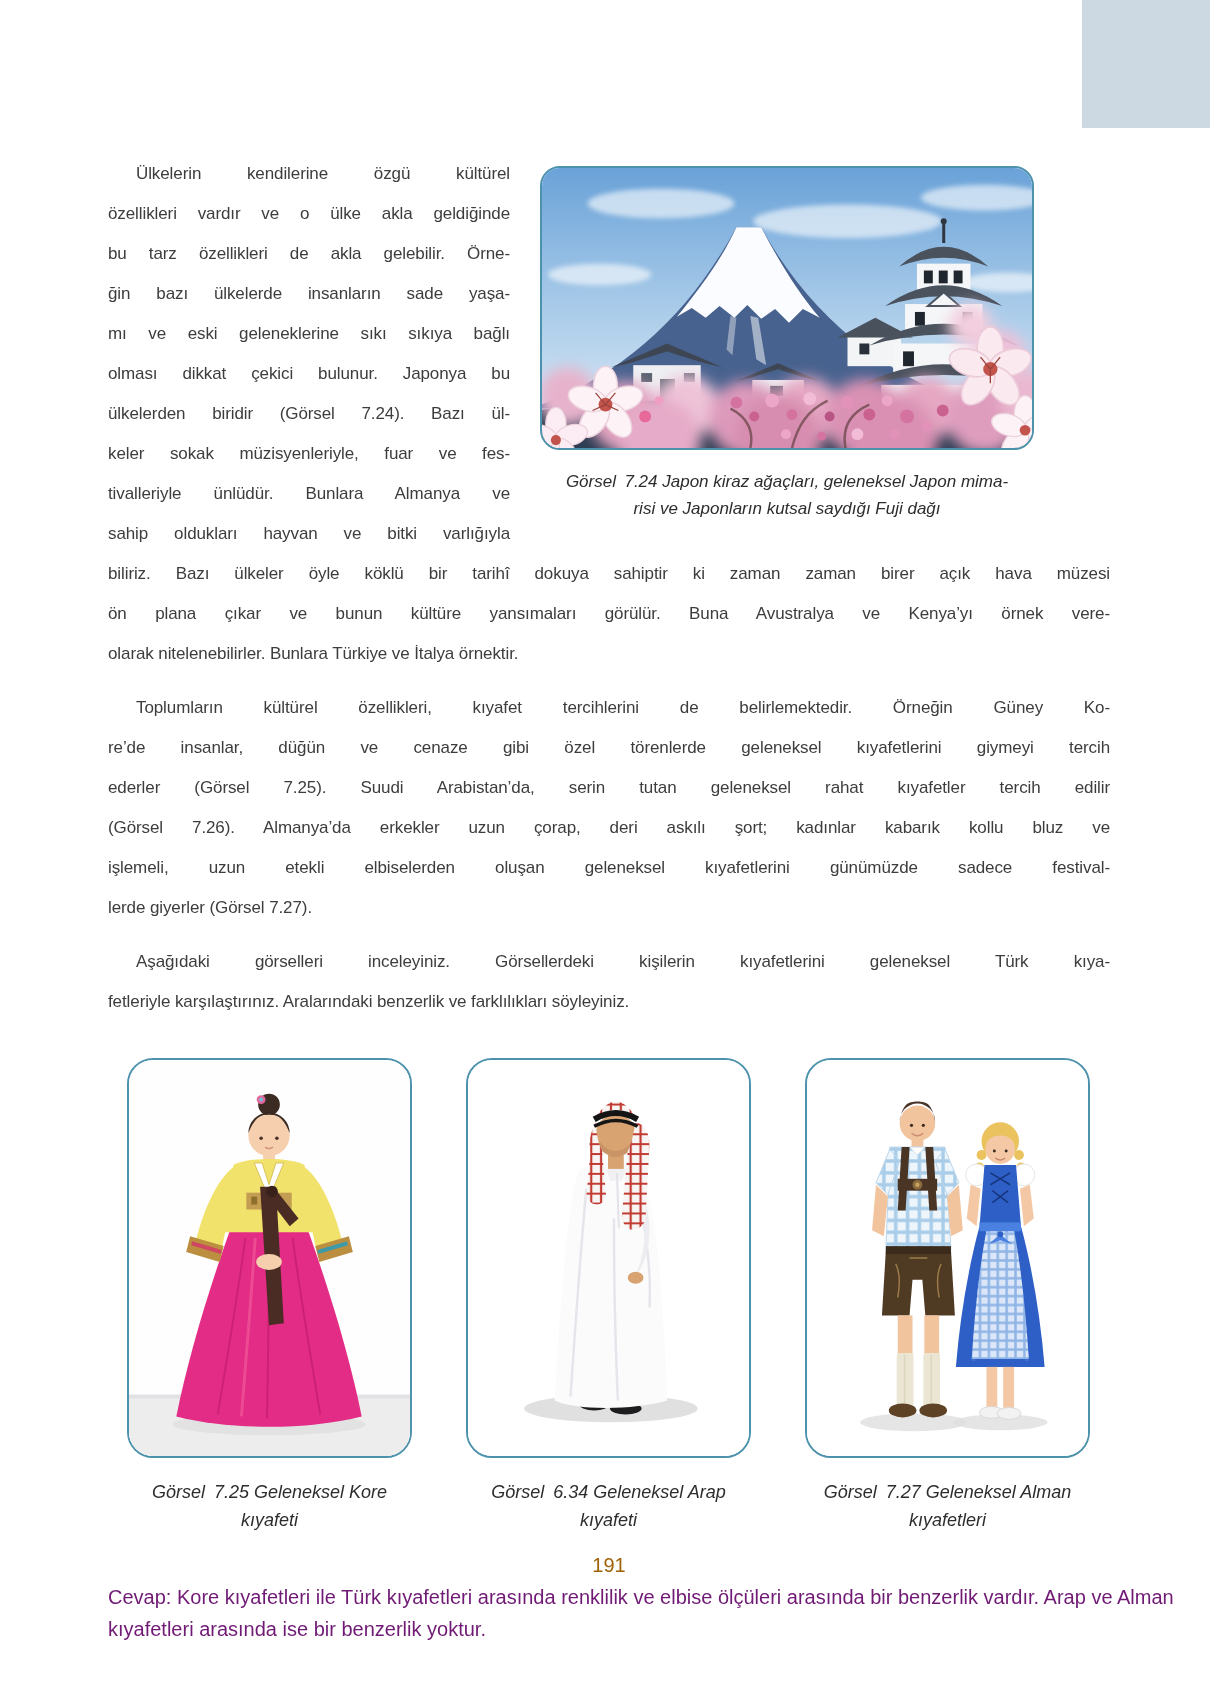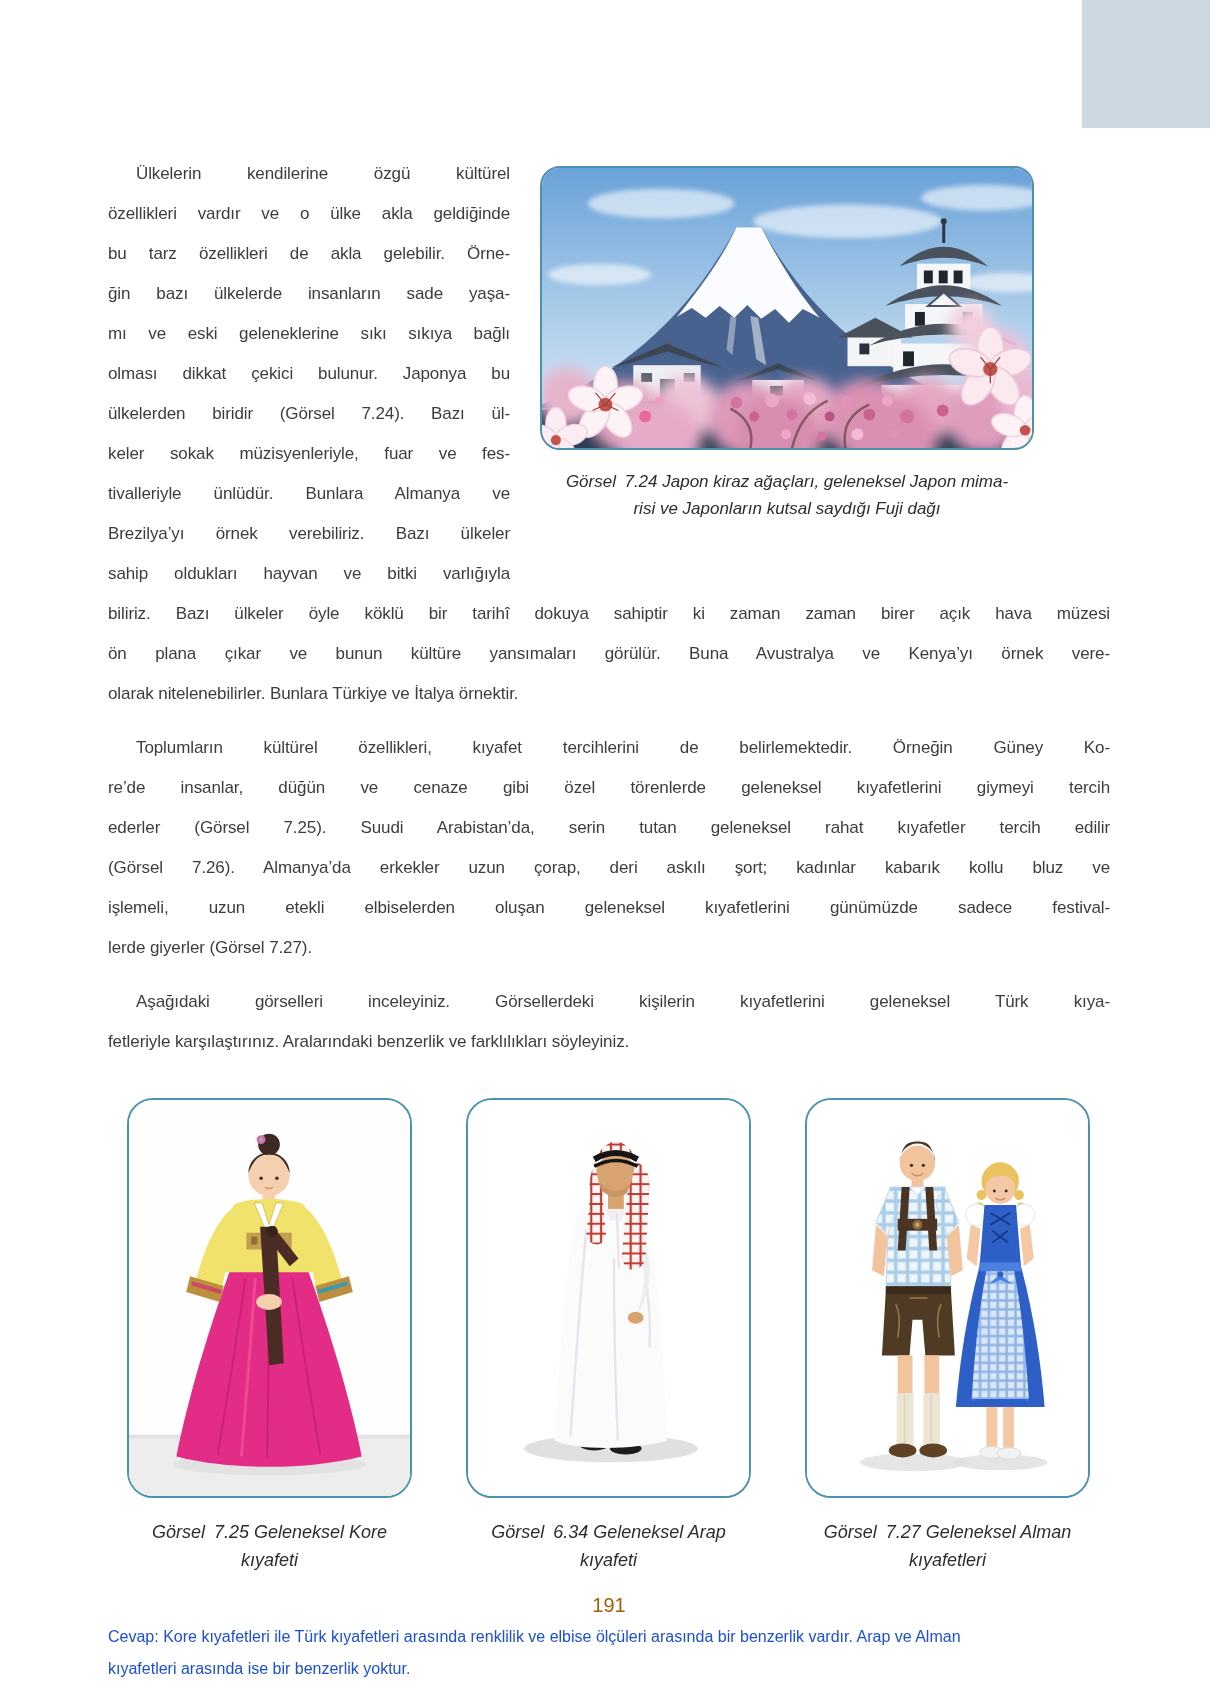--- a/index.html
+++ b/index.html
@@ -28,21 +28,21 @@
 
   .caption { margin-top:18px; font-style:italic; font-size:17px; line-height:27px; color:#2d2d2d; }
   .caption .line { text-align:center; text-align-last:center; white-space:nowrap; }
 
   .cards-row { display:flex; gap:30px; padding-left:7px; margin-top:24px; }
   .card-figure { width:285px; }
   .photo.card { width:285px; height:400px; border:2.5px solid #4d92ac; border-radius:26px; }
   .card-caption { margin-top:20px; font-size:18px; line-height:28px; }
 
   .page-number { margin-top:8px; text-align:center; font-size:20px; color:#a16207; }
-  .answer { margin-top:4px; font-size:16px; line-height:32px; color:#1d4ed8; }
+  .answer { margin-top:4px; font-size:20px; line-height:32px; color:#701a75; }
   .answer .line { text-align:left !important; text-align-last:left !important; white-space:nowrap; }
 </style>
 </head>
 <body>
 
 <div class="page">
   <div class="corner-block"></div>
 
   <div class="content">
 
@@ -50,21 +50,20 @@
       <div class="para indent intro-col">
           <div class="line first">Ülkelerin kendilerine özgü kültürel</div>
           <div class="line">özellikleri vardır ve o ülke akla geldiğinde</div>
           <div class="line">bu tarz özellikleri de akla gelebilir. Örne-</div>
           <div class="line">ğin bazı ülkelerde insanların sade yaşa-</div>
           <div class="line">mı ve eski geleneklerine sıkı sıkıya bağlı</div>
           <div class="line">olması dikkat çekici bulunur. Japonya bu</div>
           <div class="line">ülkelerden biridir (Görsel 7.24). Bazı ül-</div>
           <div class="line">keler sokak müzisyenleriyle, fuar ve fes-</div>
           <div class="line">tivalleriyle ünlüdür. Bunlara Almanya ve</div>
-          <div class="line">Brezilya’yı örnek verebiliriz. Bazı ülkeler</div>
           <div class="line last">sahip oldukları hayvan ve bitki varlığıyla</div>
         </div>
 
       <figure class="fuji-figure">
         <div class="photo fuji">
           <svg viewBox="0 0 494 284" preserveAspectRatio="none">
             <defs>
               <linearGradient id="skyg" x1="0" y1="0" x2="0" y2="1">
                 <stop offset="0" stop-color="#6aa2d8"></stop>
                   <stop offset="0.5" stop-color="#a9cbe9"></stop>

